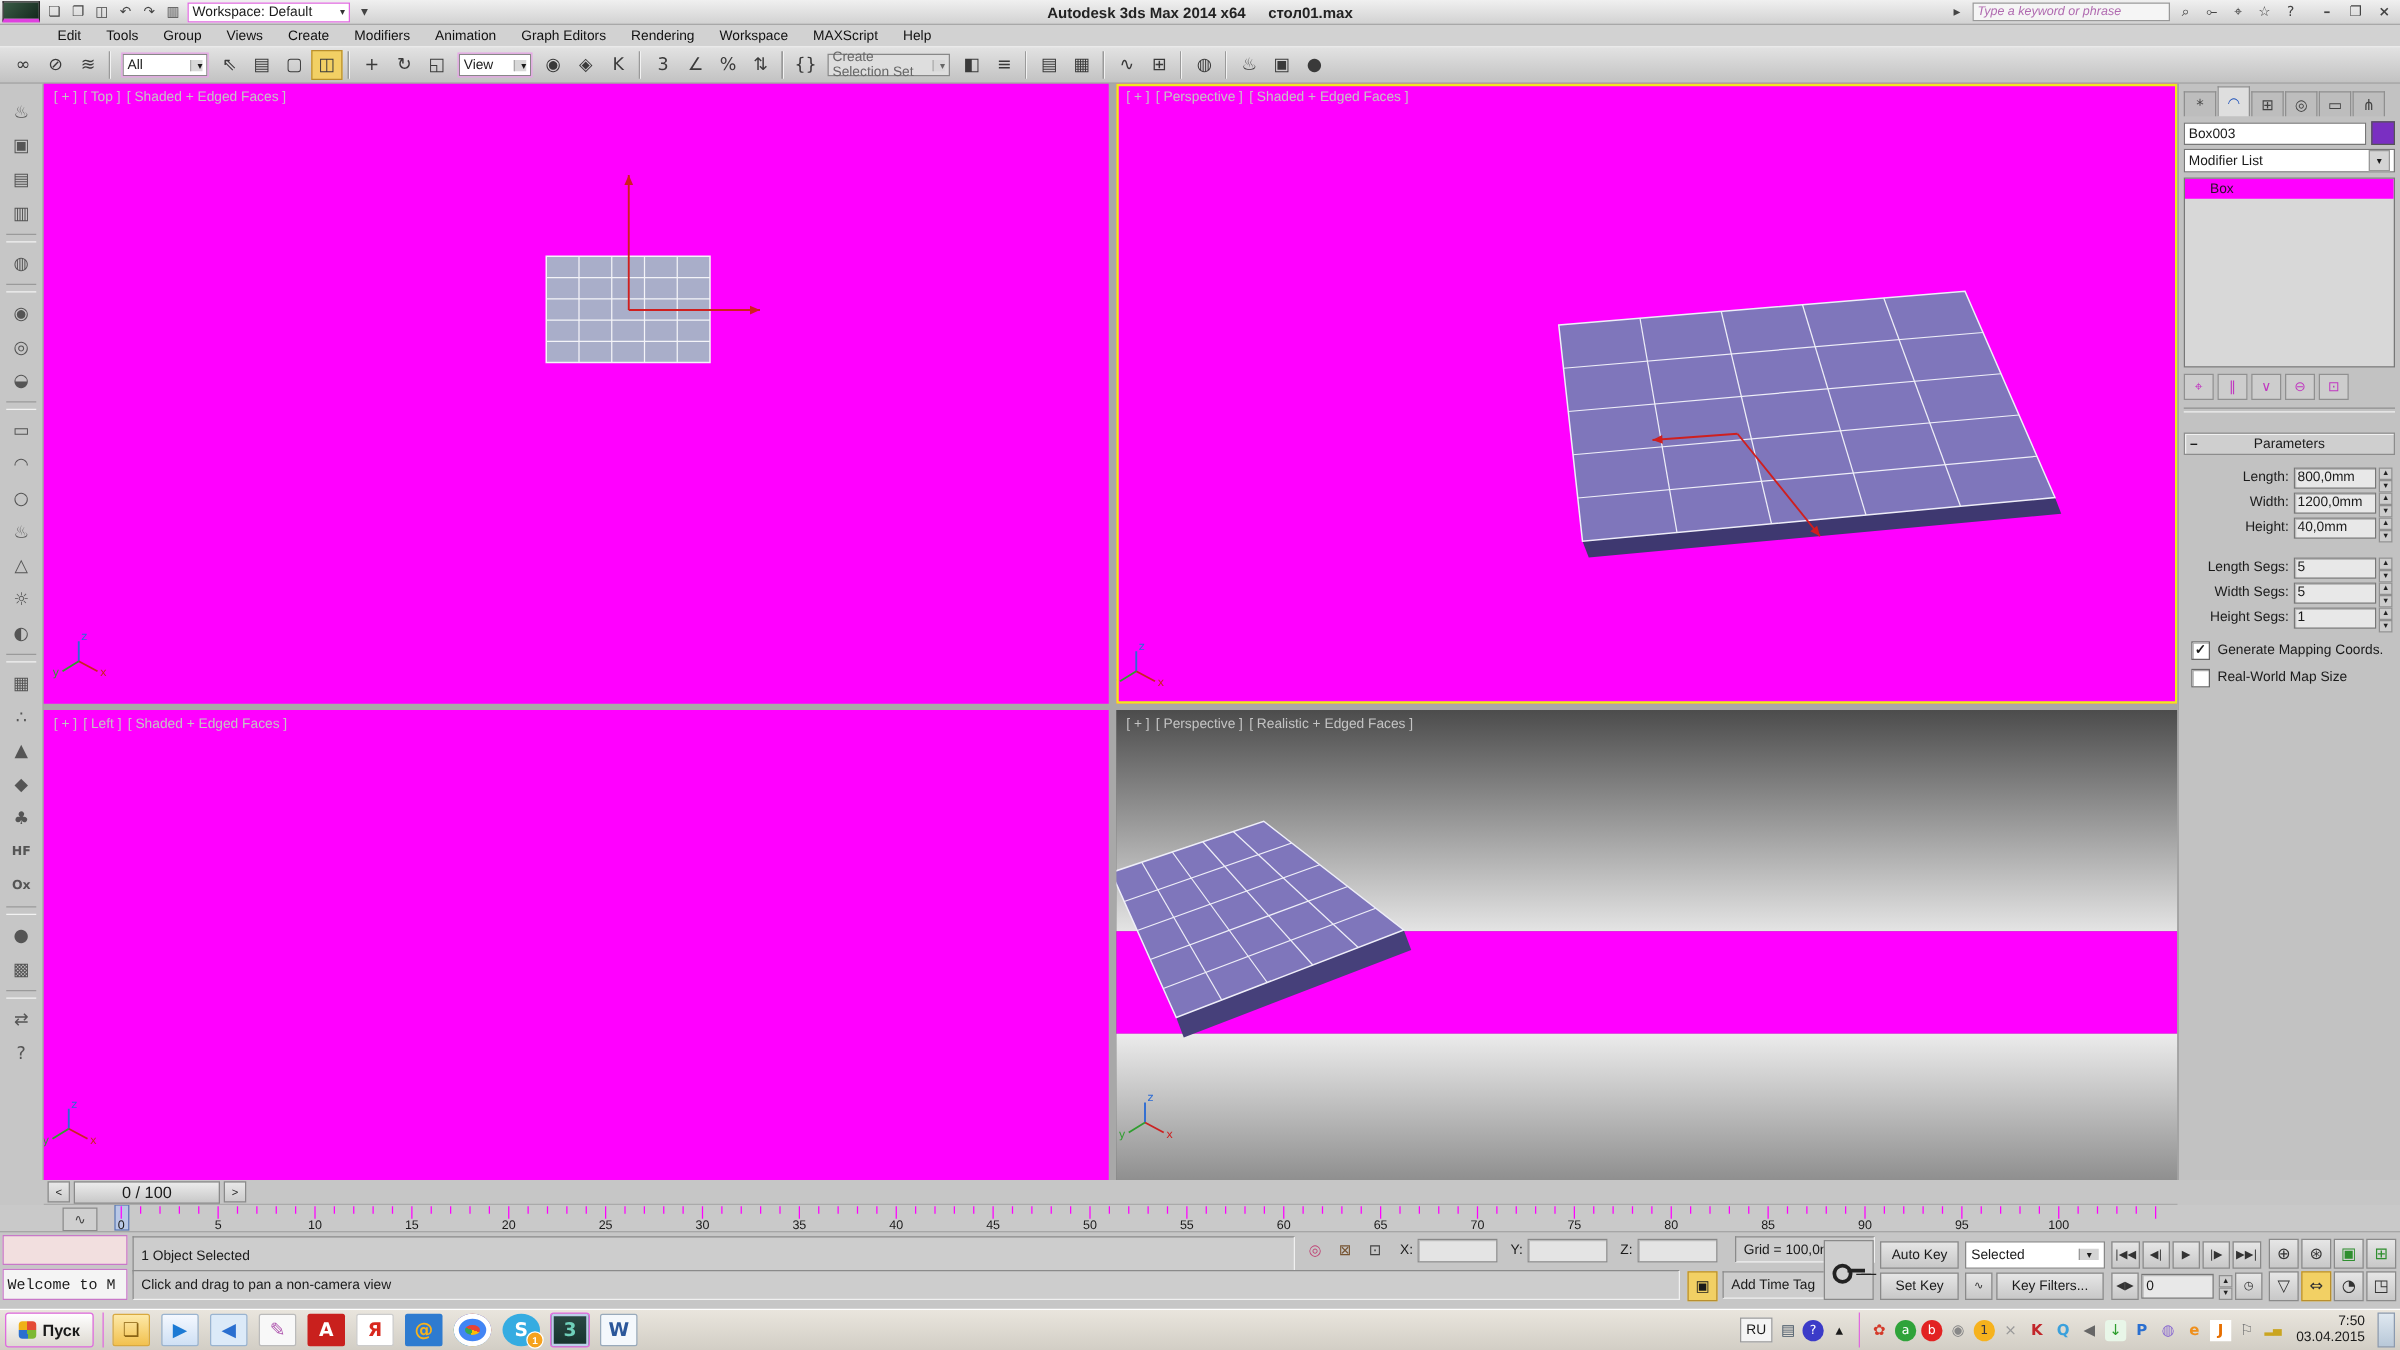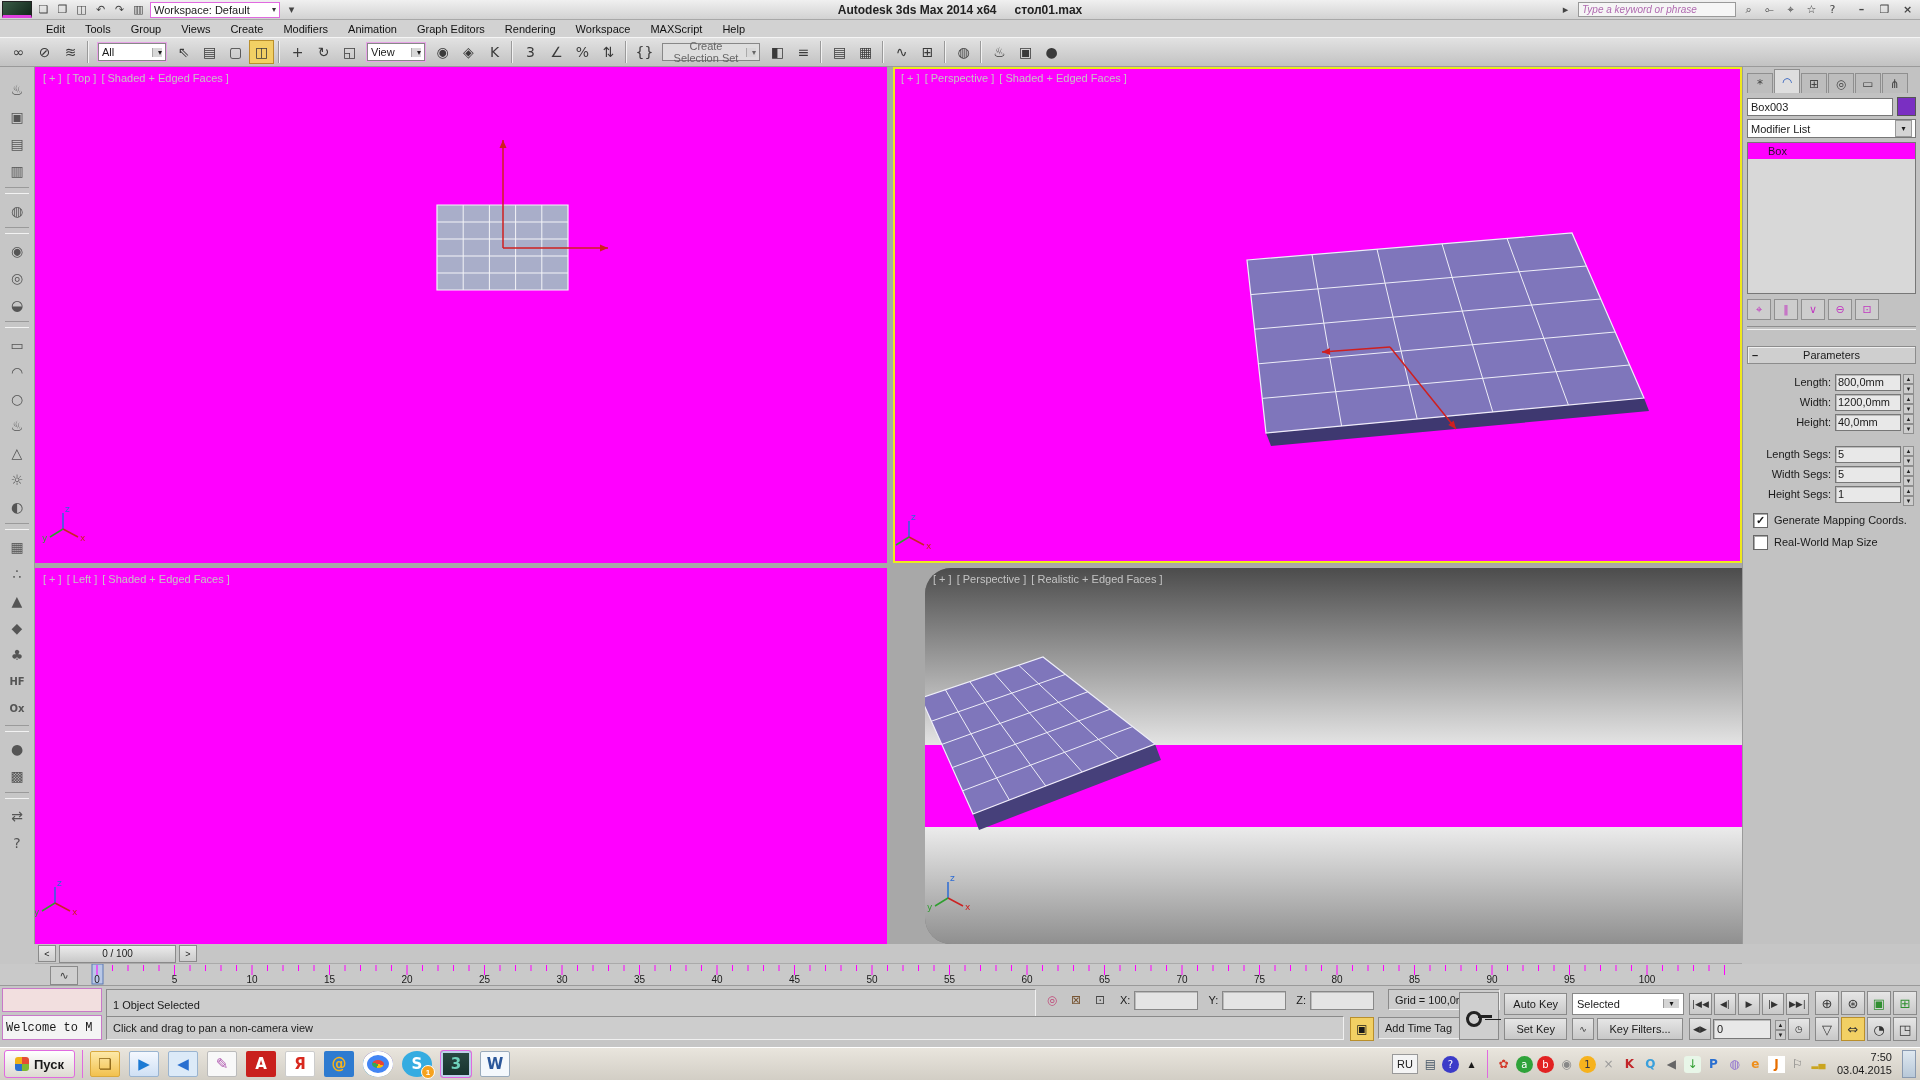--- a/index.html
+++ b/index.html
@@ -33,21 +33,21 @@
     background:linear-gradient(#e2e2e2,#c2c2c2);border-top:1px solid #f5f5f5;
     border-bottom:1px solid #9a9a9a;display:flex;align-items:center;gap:1px;
     padding-left:6px;box-sizing:border-box;}
   .tbtn{width:25px;height:24px;display:inline-flex;align-items:center;justify-content:center;
     font-family:"DejaVu Sans",sans-serif;font-size:14px;color:#3a3a3a;}
   .tbtn.active{background:#f2d064;border:1px solid #b98f2c;box-sizing:border-box;}
   .tbtn.sep{width:3px;height:22px;background:linear-gradient(90deg,#9a9a9a 1px,#f2f2f2 1px 2px,transparent 2px);margin:0 3px;}
   .tb-combo{height:18px;background:#fff;border:1px solid #888;outline:1px solid #e8a4e8;
     display:inline-flex;align-items:center;padding:0 3px;margin:0 4px;box-sizing:border-box;font-size:11px;}
   .tb-combo .arrow{margin-left:auto;padding-left:5px;font-size:8px;background:#d8d8d8;border-left:1px solid #aaa;}
-  .tb-combo.dim{background:#dedede;color:#666;outline:none;text-align:center;}
+  .tb-combo.dim{background:#dedede;color:#666;outline:none;}
   
   #lefttoolbar{position:absolute;left:0;top:67px;width:35px;height:877px;background:#c6c6c6;
     border-right:1px solid #9a9a9a;display:flex;flex-direction:column;align-items:center;
     padding-top:10px;box-sizing:border-box;gap:2px;}
   .lbtn{width:27px;height:25px;display:flex;align-items:center;justify-content:center;
     font-family:"DejaVu Sans",sans-serif;font-size:14px;color:#555;}
   .lbtn.small{font-size:10px;font-weight:bold;}
   .lbtn.hsep{width:24px;height:5px;border-top:1px solid #9a9a9a;border-bottom:1px solid #f2f2f2;margin:2px 0;}
   
   #viewports{position:absolute;left:35px;top:67px;width:1707px;height:877px;background:#a8a8a8;}
@@ -99,21 +99,21 @@
   .cb{width:13px;height:13px;background:#fff;border:1px solid #666;box-shadow:inset 1px 1px 0 #aaa;
     display:flex;align-items:center;justify-content:center;}
   .cb i{font-style:normal;font-size:11px;font-weight:bold;line-height:11px;}
   .cbrow .cblabel{margin-left:6px;}
   
   #timeslider{position:absolute;left:35px;top:944px;width:1707px;height:20px;background:#c6c6c6;
     border-bottom:1px solid #aaa;display:flex;align-items:center;gap:3px;padding-left:3px;box-sizing:border-box;}
   .ts-btn{width:16px;height:15px;background:linear-gradient(#e8e8e8,#cccccc);border:1px solid #8a8a8a;
     display:flex;align-items:center;justify-content:center;font-size:9px;}
   .ts-handle{width:115px;height:16px;background:linear-gradient(#ececec,#c8c8c8);border:1px solid #8a8a8a;
-    display:flex;align-items:center;justify-content:center;font-size:10px;}
+    display:flex;align-items:center;justify-content:center;font-size:13px;}
   #trackbar{position:absolute;left:0;top:964px;width:1920px;height:22px;background:#c9c9c9;
     border-bottom:1px solid #9a9a9a;box-sizing:border-box;}
   #curvebtn{position:absolute;left:50px;top:2px;width:26px;height:17px;background:#cfcfcf;
     border:1px solid #8a8a8a;display:flex;align-items:center;justify-content:center;
     font-family:"DejaVu Sans",sans-serif;font-size:11px;color:#444;}
   #svg-ruler{position:absolute;left:80px;top:0;}
   
   #statusbar{position:absolute;left:0;top:986px;width:1920px;height:61px;background:#c6c6c6;box-sizing:border-box;}
   .sunken{background:#cdcdcd;border:1px solid;border-color:#8a8a8a #f0f0f0 #f0f0f0 #8a8a8a;
     box-sizing:border-box;display:flex;align-items:center;padding:0 6px;}
@@ -555,21 +555,21 @@
       </div>
       <svg id="svg-left" width="852" height="376">
           <line x1="20" y1="335" x2="20" y2="319" stroke="#2b6bd4" stroke-width="1.5"></line>
           <line x1="20" y1="335" x2="35" y2="343" stroke="#cc2222" stroke-width="1.5"></line>
           <line x1="20" y1="335" x2="7" y2="343" stroke="#2f9e2f" stroke-width="1.5"></line>
           <text x="22" y="318" fill="#2b6bd4" font-size="9" font-family="DejaVu Sans">z</text>
           <text x="37" y="347" fill="#cc2222" font-size="9" font-family="DejaVu Sans">x</text>
           <text x="-1" y="347" fill="#2f9e2f" font-size="9" font-family="DejaVu Sans">y</text>
         </svg>
     </div>
-    <div class="vp" style="left:890px;top:501px;width:849px;height:376px;background:#777;border-radius:26px;">
+    <div class="vp" style="left:858px;top:501px;width:849px;height:376px;background:#777;">
       <div class="grad-top"></div>
       <div class="band-magenta"></div>
       <div class="grad-bottom"></div>
       <div class="vp-label">
         <span>[ + ]</span><span>[ Perspective ]</span><span>[ Realistic + Edged Faces ]</span>
       </div>
       <svg id="svg-persp2" width="849" height="376">
           <polygon points="48,246 230,176 236,192 54,262" fill="#46407a"></polygon>
           <polygon points="-4,130 118,89 230,176 48,246" fill="#7f76bb" stroke="#eeeef8" stroke-width="1.2"></polygon>
           <line x1="20.400000000000002" y1="121.8" x2="84.4" y2="232" stroke="#eeeef8"></line>

